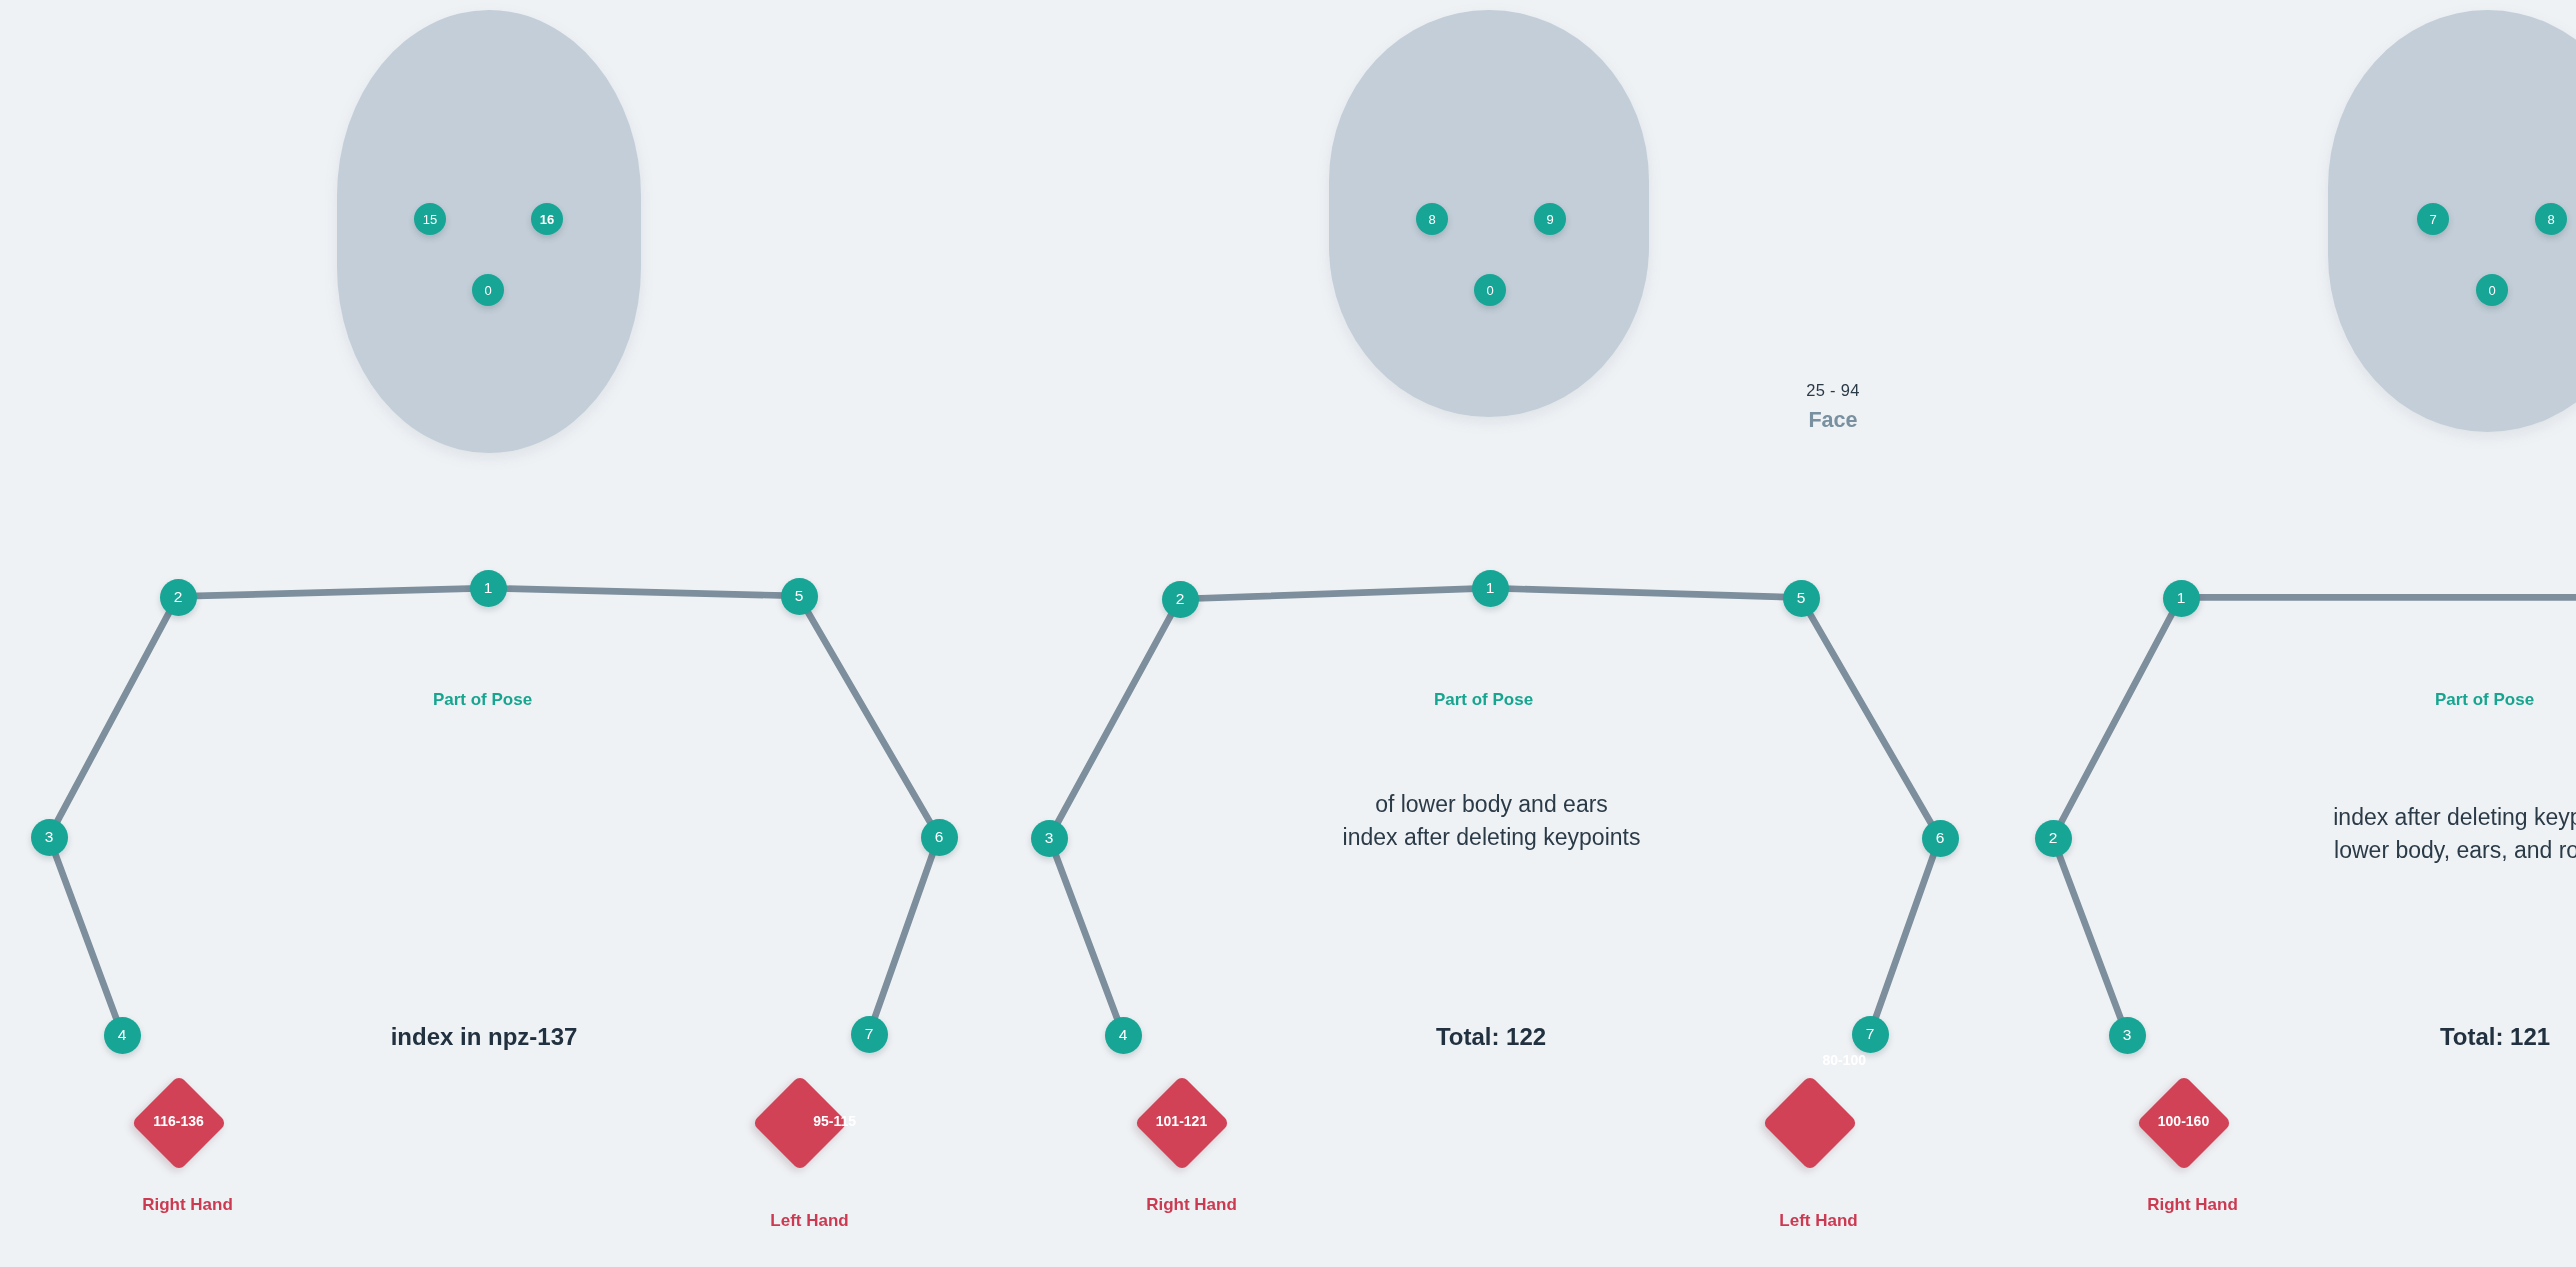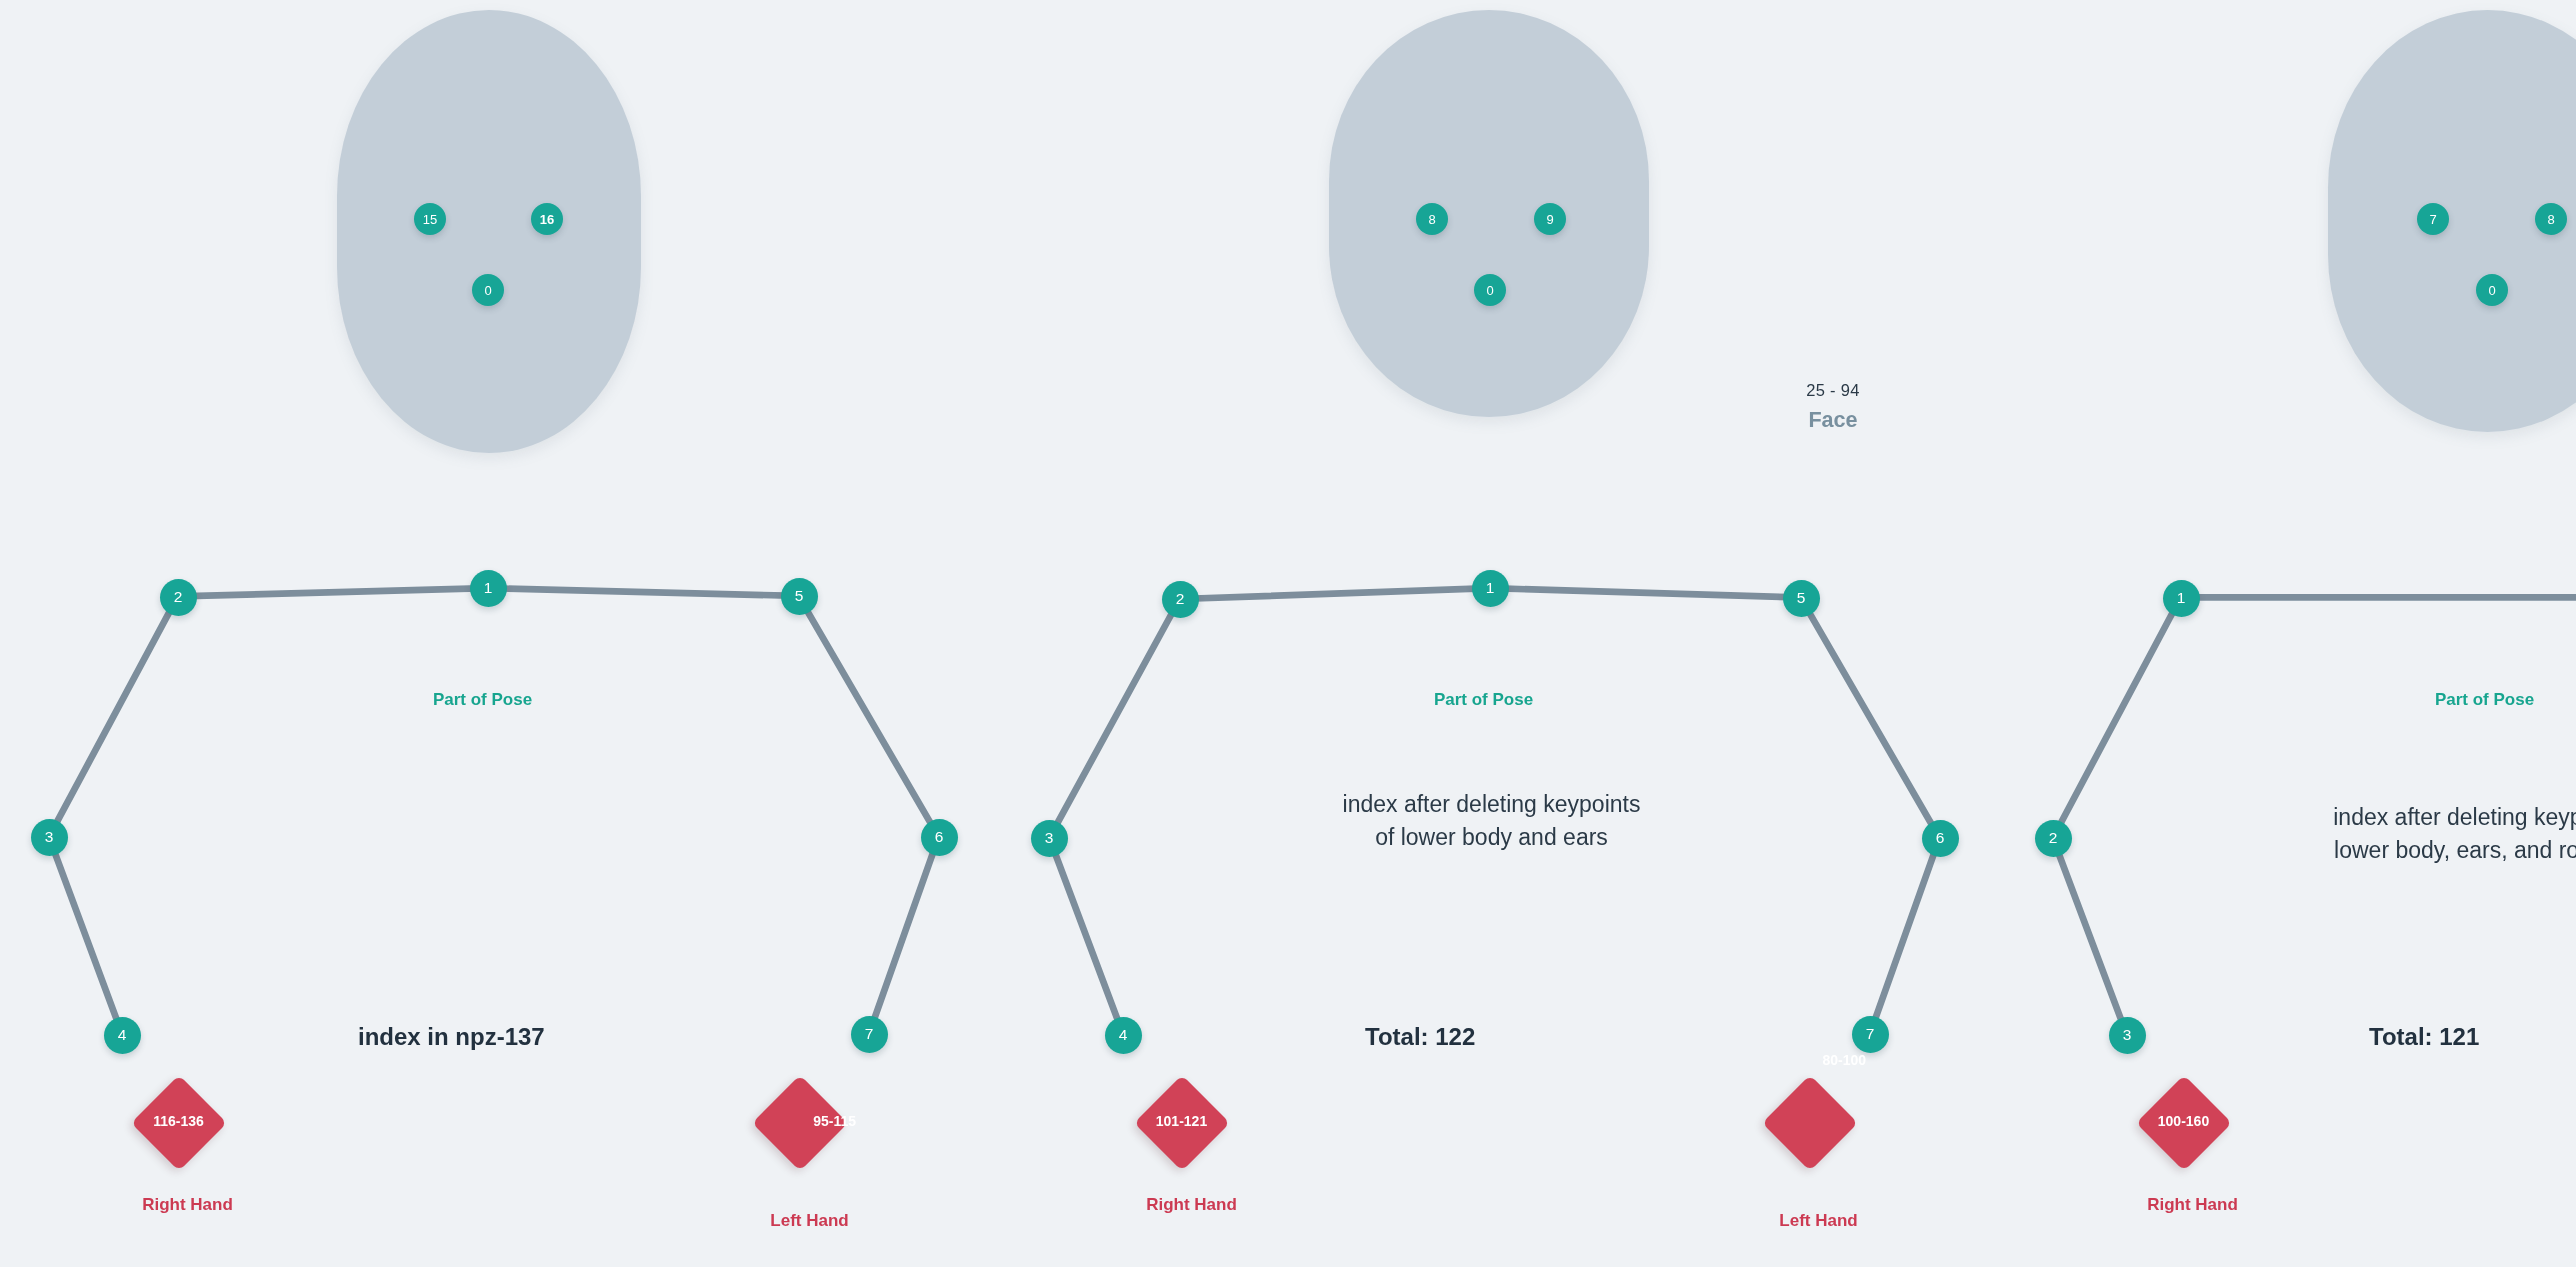--- a/index.html
+++ b/index.html
@@ -95,20 +95,21 @@
   }
   .note{
     position:absolute;
     text-align:center;
     color:#2b3a47;font-size:23px;font-weight:400;
     line-height:1.45;
   }
   .note-line{display:block;}
   .headline{
     position:absolute;
+    text-align:center;
     color:#22313f;font-size:24px;font-weight:700;
     white-space:nowrap;
   }
 </style>
 </head>
 <body>
 
 <div id="stage">
 
   <svg class="edges" viewBox="0 0 5808 2460" preserveAspectRatio="none">
@@ -213,22 +214,22 @@
   <div class="node" style="left:1123px;top:1035px;">
     <span>4</span>
     </div>
   <div class="node" style="left:1870px;top:1034px;">
     <span>7</span>
     </div>
 
   <div class="pose-label" style="left:1483px;top:690px;">Part of Pose</div>
 
   <div class="note" style="left:1185px;top:788px;width:613px;">
+    <span class="note-line">of lower body and ears</span>
     <span class="note-line">index after deleting keypoints</span>
-    <span class="note-line">of lower body and ears</span>
   </div>
   <div class="headline" style="left:1365px;top:1023px;width:252px;">Total: 122</div>
 
   <div class="diamond" style="left:1182px;top:1123px;"></div>
   <div class="diamond-label" style="left:1182px;top:1123px;">101-121</div>
   <div class="hand-caption" style="left:1192px;top:1195px;">Right Hand</div>
 
   <div class="diamond" style="left:1810px;top:1123px;"></div>
   <div class="diamond-label" style="left:1810px;top:1062px;text-align:right;">80-100</div>
   <div class="hand-caption" style="left:1819px;top:1211px;">Left Hand</div>

